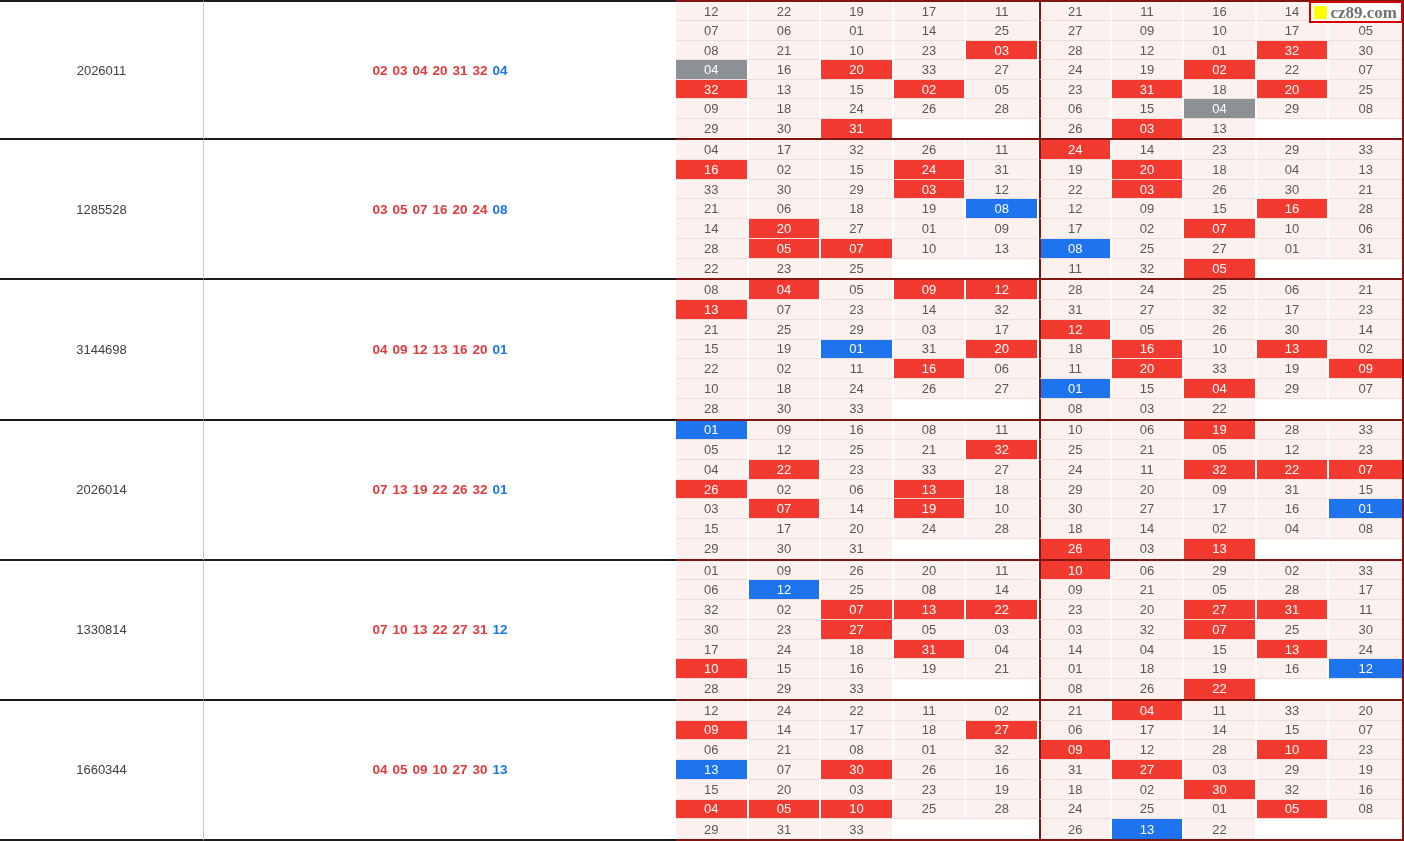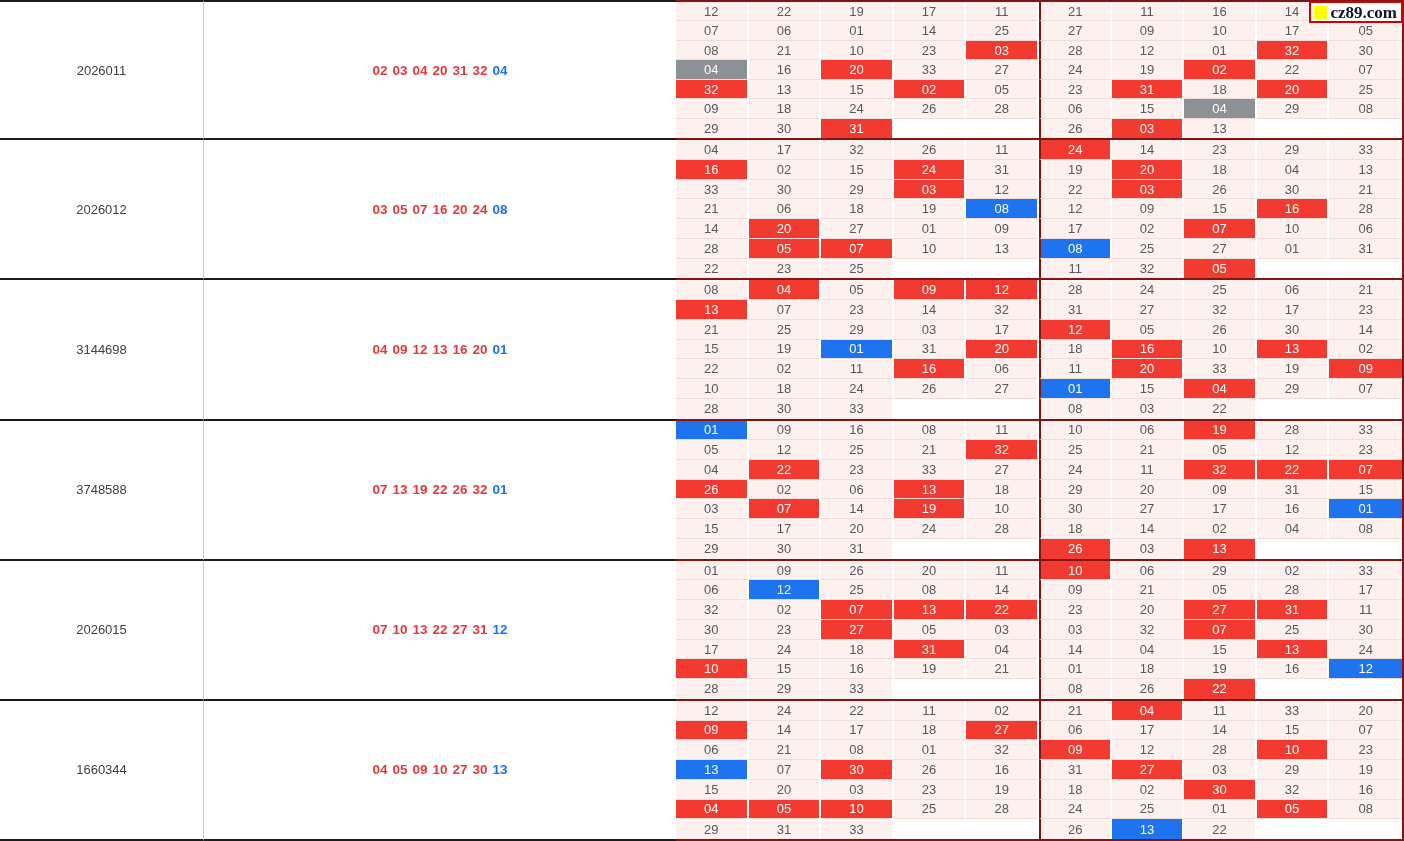--- a/index.html
+++ b/index.html
@@ -60,21 +60,21 @@
 
   .site-logo {
     position:absolute; top:1px; right:1px; height:22px; z-index:9;
     display:flex; align-items:center;
     background:#fff; border:2px solid #d40000;
     padding:0 4px 0 3px; cursor:pointer;
   }
   .site-logo .logo-square { width:13px; height:13px; background:#ffff00; margin-right:3px; }
   .site-logo .logo-text {
     font-family:"Liberation Serif", serif; font-weight:bold;
-    font-size:17px; color:#0f172a; line-height:1; white-space:nowrap;
+    font-size:17px; color:#737373; line-height:1; white-space:nowrap;
   }
 </style>
 </head>
 <body>
 
 <div class="trend-table">
     <div class="group">
       <div class="col-period">2026011</div>
       <div class="col-win">
         <span class="red-ball">02</span>
@@ -152,21 +152,21 @@
         <div class="cell c4 r7 empty"></div>
         <div class="cell c5 r7 empty"></div>
         <div class="cell c6 r7">26</div>
         <div class="cell c7 r7 hl-r">03</div>
         <div class="cell c8 r7">13</div>
         <div class="cell c9 r7 empty"></div>
         <div class="cell c10 r7 empty"></div>
       </div>
     </div>
     <div class="group">
-      <div class="col-period">2026012</div>
+      <div class="col-period">1285528</div>
       <div class="col-win">
         <span class="red-ball">03</span>
         <span class="red-ball">05</span>
         <span class="red-ball">07</span>
         <span class="red-ball">16</span>
         <span class="red-ball">20</span>
         <span class="red-ball">24</span>
         <span class="blue-ball">08</span>
       </div>
       <div class="col-grid">
@@ -320,21 +320,21 @@
         <div class="cell c4 r7 empty"></div>
         <div class="cell c5 r7 empty"></div>
         <div class="cell c6 r7">08</div>
         <div class="cell c7 r7">03</div>
         <div class="cell c8 r7">22</div>
         <div class="cell c9 r7 empty"></div>
         <div class="cell c10 r7 empty"></div>
       </div>
     </div>
     <div class="group">
-      <div class="col-period">3748588</div>
+      <div class="col-period">2026014</div>
       <div class="col-win">
         <span class="red-ball">07</span>
         <span class="red-ball">13</span>
         <span class="red-ball">19</span>
         <span class="red-ball">22</span>
         <span class="red-ball">26</span>
         <span class="red-ball">32</span>
         <span class="blue-ball">01</span>
       </div>
       <div class="col-grid">
@@ -404,21 +404,21 @@
         <div class="cell c4 r7 empty"></div>
         <div class="cell c5 r7 empty"></div>
         <div class="cell c6 r7 hl-r">26</div>
         <div class="cell c7 r7">03</div>
         <div class="cell c8 r7 hl-r">13</div>
         <div class="cell c9 r7 empty"></div>
         <div class="cell c10 r7 empty"></div>
       </div>
     </div>
     <div class="group">
-      <div class="col-period">2026015</div>
+      <div class="col-period">1330814</div>
       <div class="col-win">
         <span class="red-ball">07</span>
         <span class="red-ball">10</span>
         <span class="red-ball">13</span>
         <span class="red-ball">22</span>
         <span class="red-ball">27</span>
         <span class="red-ball">31</span>
         <span class="blue-ball">12</span>
       </div>
       <div class="col-grid">

